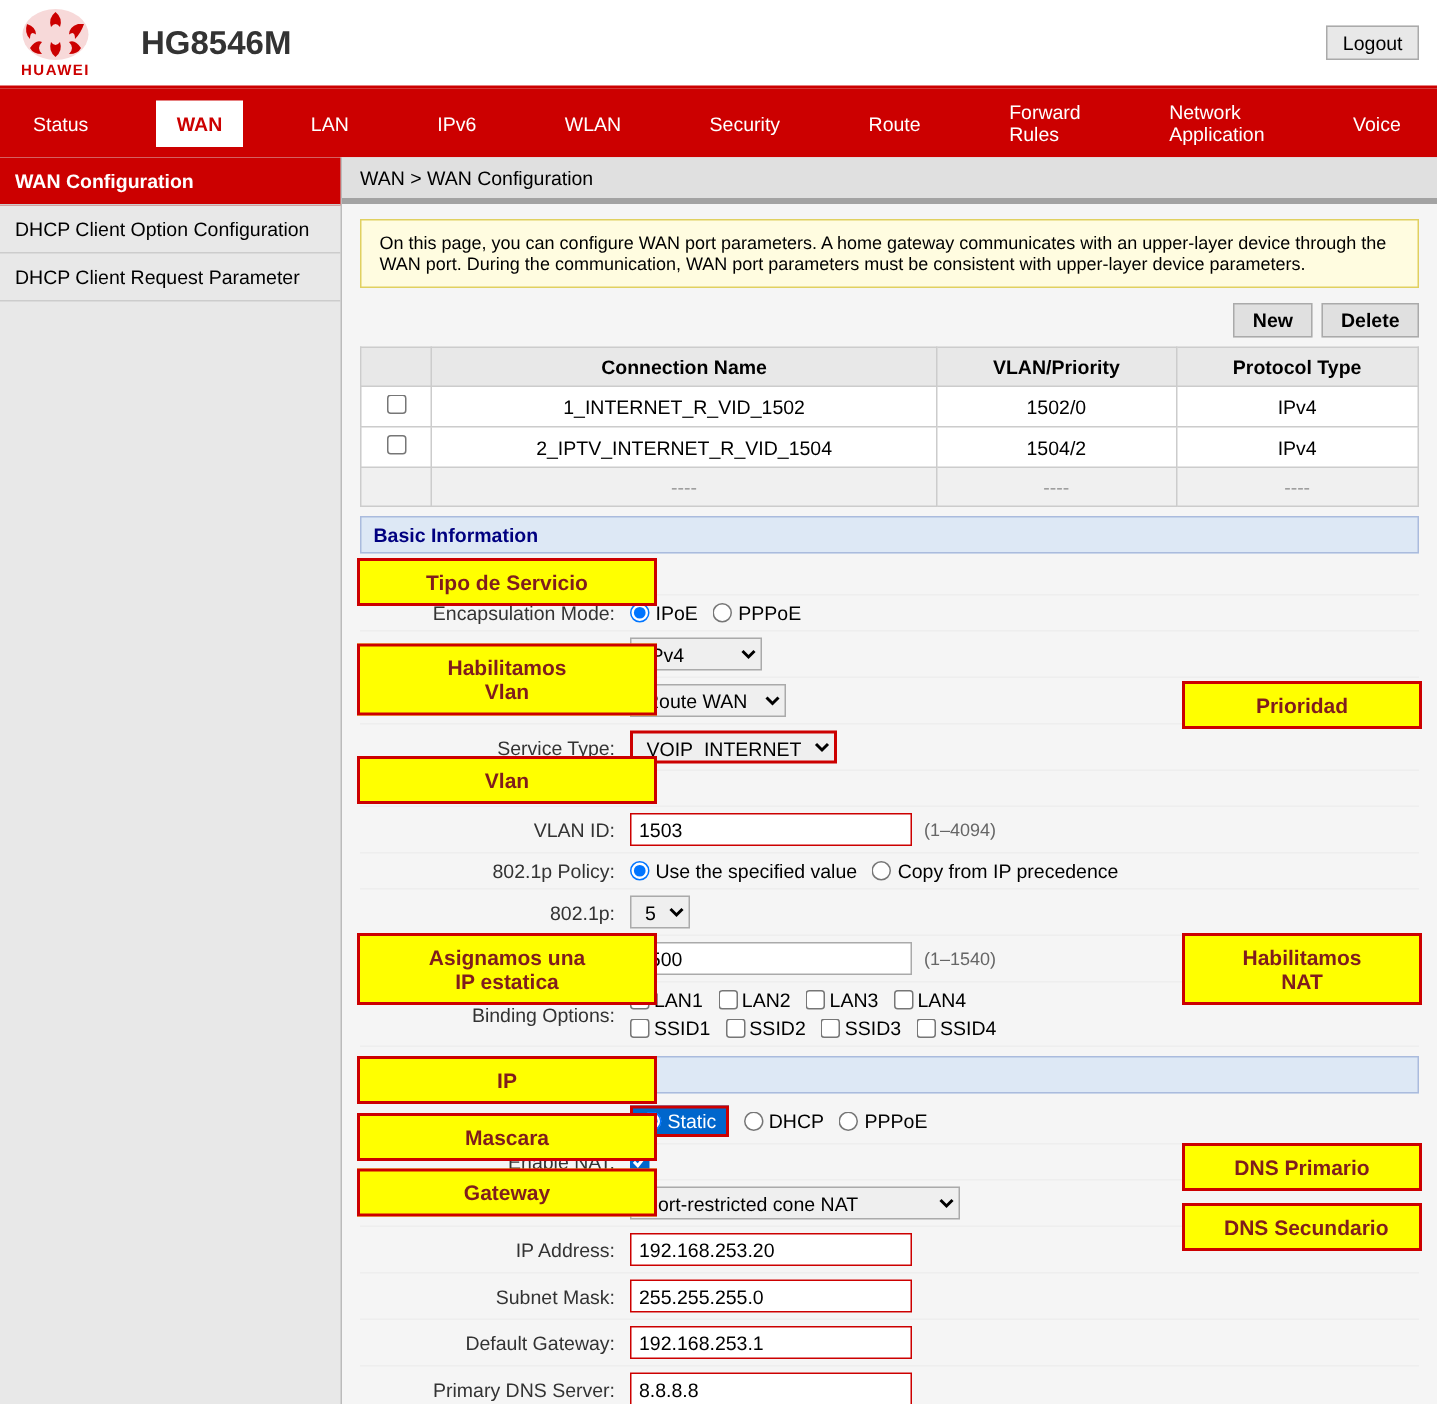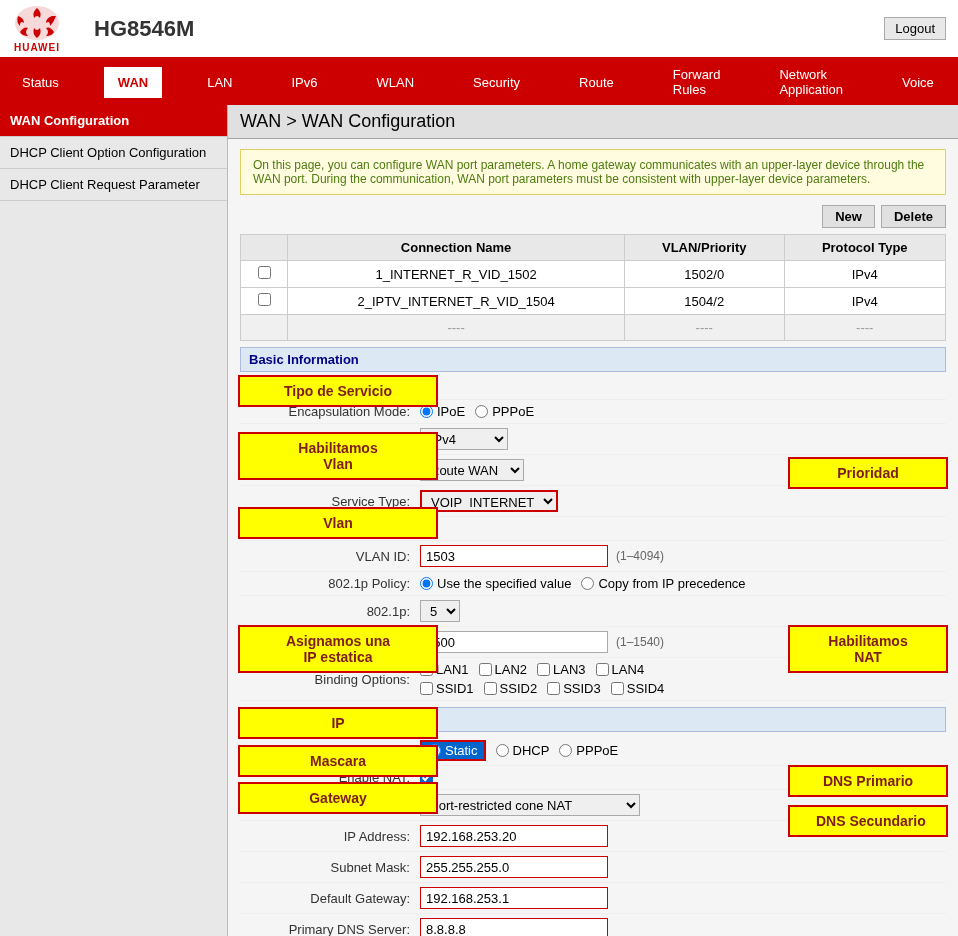--- a/index.html
+++ b/index.html
@@ -19,22 +19,22 @@
     .nav-item.active { background: #fff; color: #cc0000; font-weight: bold; }
 
     
     .main-layout { display: flex; min-height: 860px; background: #d5d5d5; }
     .sidebar { width: 228px; background: #e8e8e8; border-right: 1px solid #bbb; padding-top: 0; }
     .sidebar-item { padding: 8px 10px; cursor: pointer; font-size: 13px; border-bottom: 1px solid #ccc; }
     .sidebar-item.active { background: #cc0000; color: #fff; font-weight: bold; }
 
     
     .content { flex: 1; padding: 0; background: #f5f5f5; }
-    .breadcrumb { background: #e0e0e0; padding: 6px 12px; font-size: 18px; border-bottom: 1px solid #a3a3a3; }
-    .info-box { background: #fffce0; border: 1px solid #e0d060; margin: 10px 12px; padding: 8px 12px; font-size: 12px; color: #4d7c0f; }
+    .breadcrumb { background: #e0e0e0; padding: 6px 12px; font-size: 13px; border-bottom: 4px solid #a3a3a3; }
+    .info-box { background: #fffce0; border: 1px solid #e0d060; margin: 10px 12px; padding: 8px 12px; font-size: 12px; color: #000000; }
 
     
     .table-section { margin: 6px 12px; }
     .btn-row { display: flex; justify-content: flex-end; gap: 6px; margin-bottom: 6px; }
     .btn { background: #e0e0e0; border: 1px solid #aaa; padding: 3px 12px; cursor: pointer; font-size: 13px; font-weight: bold; }
 
     table.config-table { width: 100%; border-collapse: collapse; font-size: 13px; padding-left: 12px; }
     table.config-table th { background: #e8e8e8; border: 1px solid #ccc; padding: 5px 8px; text-align: center; font-weight: bold; }
     table.config-table td { border: 1px solid #ccc; padding: 5px 8px; text-align: center; background: #fff; }
     table.config-table tr.dash-row td { background: #f0f0f0; color: #999; }

